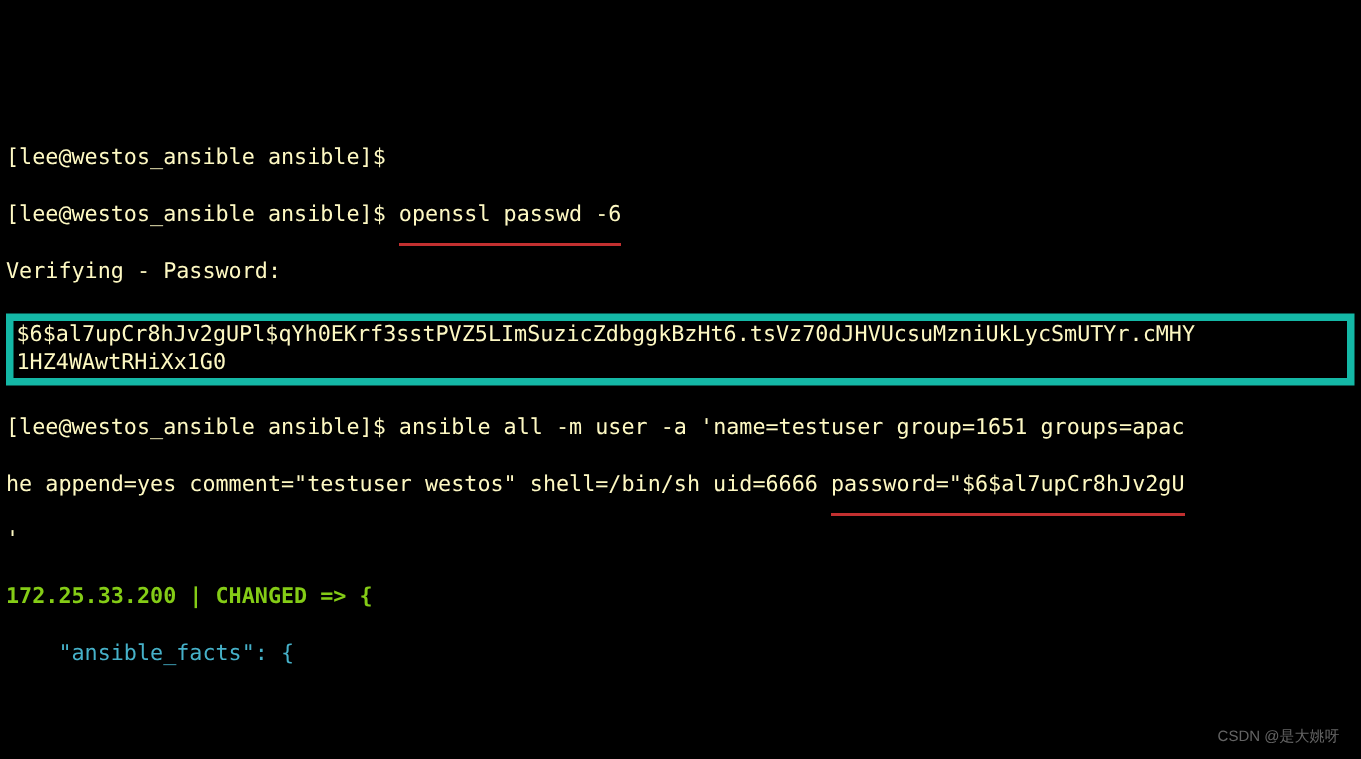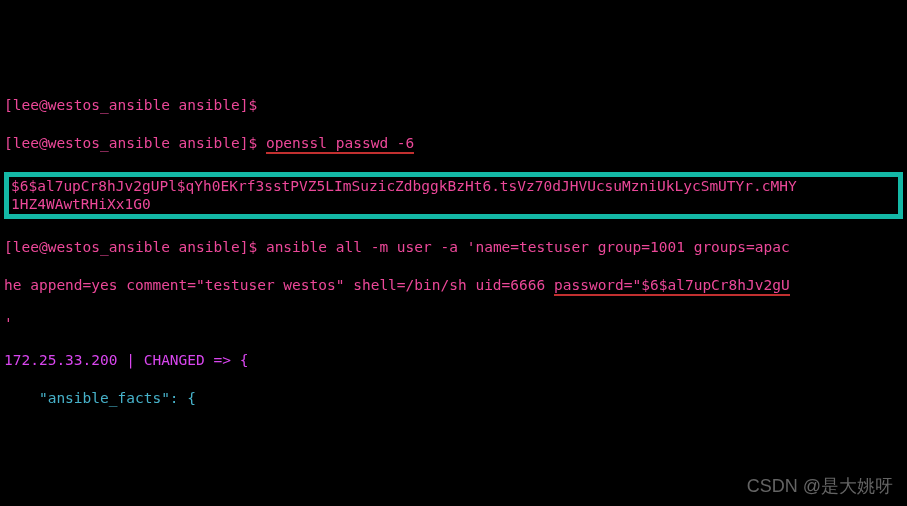--- a/index.html
+++ b/index.html
@@ -9,55 +9,56 @@
     font-size:14.5px;
     line-height:1.3;
     color:#c0c0c0;
     width:907px;
     height:506px;
     overflow:hidden;
     position:relative;
     white-space:pre;
   }
   .term { padding:2px 4px; }
-  .white { color:#ec4899; }
-  .orange { color:#d946ef; }
+  .white { color:#fef9c3; }
+  .orange { color:#84cc16;font-weight:bold; }
   .cyan { color:#46b1c9; }
   .underline-red {
     border-bottom:2px solid #c23030;
-    padding-bottom:1px;
+    padding-bottom:11px;
   }
   .box-red {
     border:5px solid #14b8a6;
     display:block;
     padding:0 2px;
     margin:0;
   }
   .watermark {
     position:absolute;
     right:14px;
     bottom:8px;
     color:#9a9a9a;
     opacity:.65;
-    font-size:18px;
+    font-size:10px;
     font-family:sans-serif;
   }
   .row { display:block; }
 </style>
 </head>
 <body>
 
 
 
 <div class="term">
 <span class="row"><span class="white">[lee@westos_ansible ansible]$ </span></span>
 <span class="row"><span class="white">[lee@westos_ansible ansible]$ </span><span class="white underline-red">openssl passwd -6</span></span>
+<span class="row white">Verifying - Password:</span>
 <span class="box-red"><span class="white">$6$al7upCr8hJv2gUPl$qYh0EKrf3sstPVZ5LImSuzicZdbggkBzHt6.tsVz70dJHVUcsuMzniUkLycSmUTYr.cMHY</span>
 <span class="white">1HZ4WAwtRHiXx1G0</span></span>
-<span class="row"><span class="white">[lee@westos_ansible ansible]$ </span><span class="white">ansible all -m user -a 'name=testuser group=1001 groups=apac</span></span>
+<span class="row"><span class="white">[lee@westos_ansible ansible]$ </span><span class="white">ansible all -m user -a 'name=testuser group=1651 groups=apac</span></span>
 <span class="row"><span class="white">he append=yes comment="testuser westos" shell=/bin/sh uid=6666 </span><span class="white underline-red">password="$6$al7upCr8hJv2gU</span></span>
 <span class="row white">'</span>
 <span class="row orange">172.25.33.200 | CHANGED =&gt; {</span>
 <span class="row cyan">    "ansible_facts": {</span>
 
 
 
 
 
 

